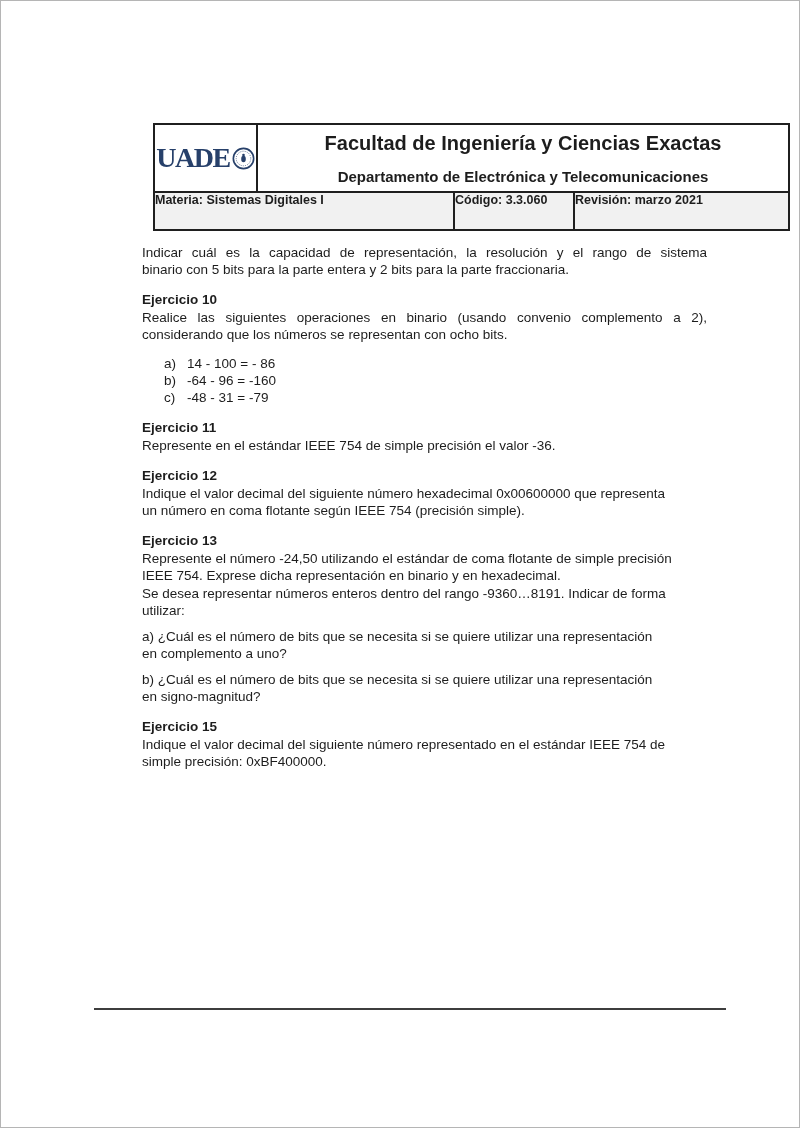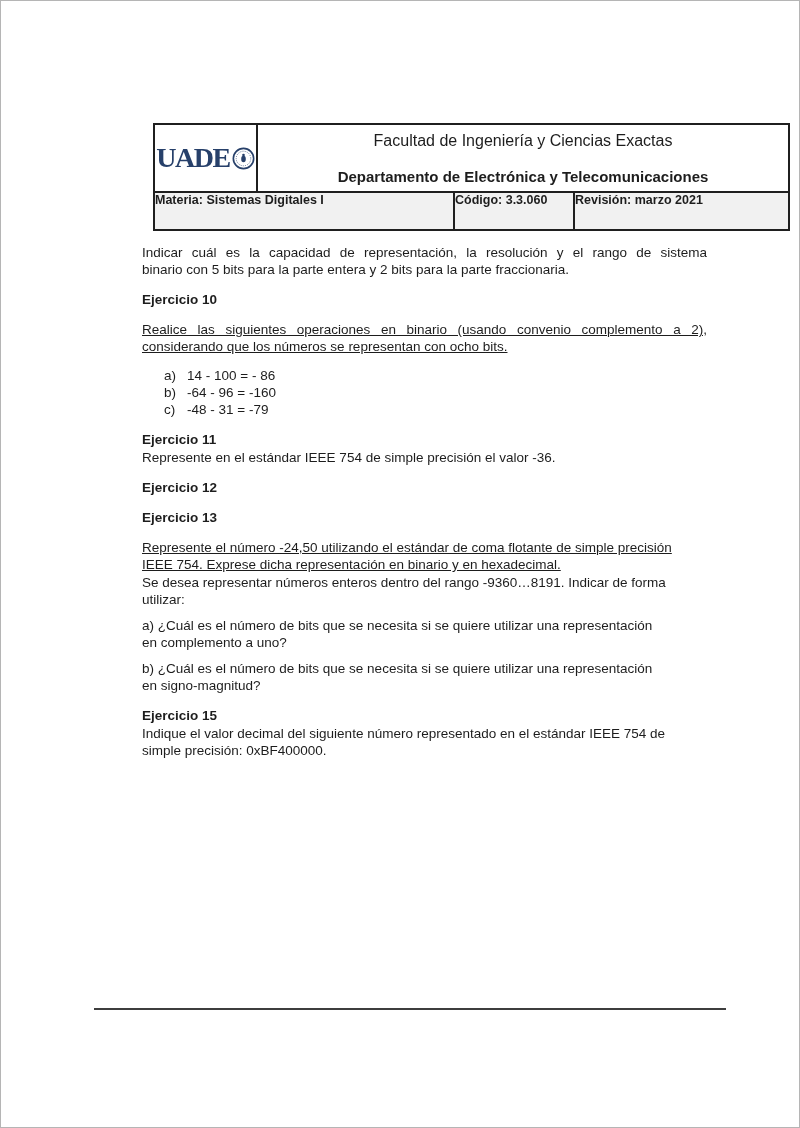--- a/index.html
+++ b/index.html
@@ -28,35 +28,35 @@
     font-family:"Liberation Serif",serif;font-weight:bold;
     font-size:28px;letter-spacing:-1.5px;color:var(--navy,#27406a);
     line-height:1;
   }
   .crest{display:block;}
   .title-cell{height:66px;vertical-align:top;background:#fff;}
   .title-inner{
     display:flex;flex-direction:column;justify-content:space-between;
     height:100%;box-sizing:border-box;padding:7px 4px 6px;text-align:center;
   }
-  .faculty{font-size:16px;font-weight:normal;line-height:1.1;}
+  .faculty{font-size:20px;font-weight:bold;line-height:1.1;}
   .department{font-size:15px;font-weight:bold;line-height:1.1;}
   .meta-cell{
     height:36px;vertical-align:top;
     background:var(--rowbg,#f1f1f1);
     font-weight:bold;font-size:12.5px;
     padding:4px 6px 0 7px;white-space:nowrap;
   }
   
   .doc-body{
     position:absolute;left:141px;top:243px;width:565px;
     font-size:13.5px;line-height:17px;
   }
   .para{margin-top:1px;}
-  .para.gap{margin-top:13px;text-decoration:underline;}
+  .para.gap{margin-top:1px;}
   .para.follow{margin-top:9px;}
   .para.intro{margin-top:0;}
   .line{white-space:pre-wrap;}
   .line.stretch{text-align:justify;text-align-last:justify;}
   .ex-title{font-weight:bold;margin-top:13px;}
   .ex-list{margin:12px 0 0 22px;}
   .li{display:flex;}
   .li-label{width:23px;flex:0 0 23px;}
   
   .footer-rule{
@@ -134,20 +134,24 @@
           </div>
         </section>
         <section class="exercise">
           <div class="ex-title">Ejercicio 11</div>
           <div class="para">
             <div class="line">Represente en el estándar IEEE 754 de simple precisión el valor -36.</div>
           </div>
         </section>
         <section class="exercise">
           <div class="ex-title">Ejercicio 12</div>
+          <div class="para">
+            <div class="line">Indique el valor decimal del siguiente número hexadecimal 0x00600000 que representa</div>
+            <div class="line">un número en coma flotante según IEEE 754 (precisión simple).</div>
+          </div>
         </section>
         <section class="exercise">
           <div class="ex-title">Ejercicio 13</div>
           <div class="para gap">
             <div class="line">Represente el número -24,50 utilizando el estándar de coma flotante de simple precisión</div>
             <div class="line">IEEE 754. Exprese dicha representación en binario y en hexadecimal.</div>
           </div>
         </section>
         <section class="exercise">
           <div class="para">

